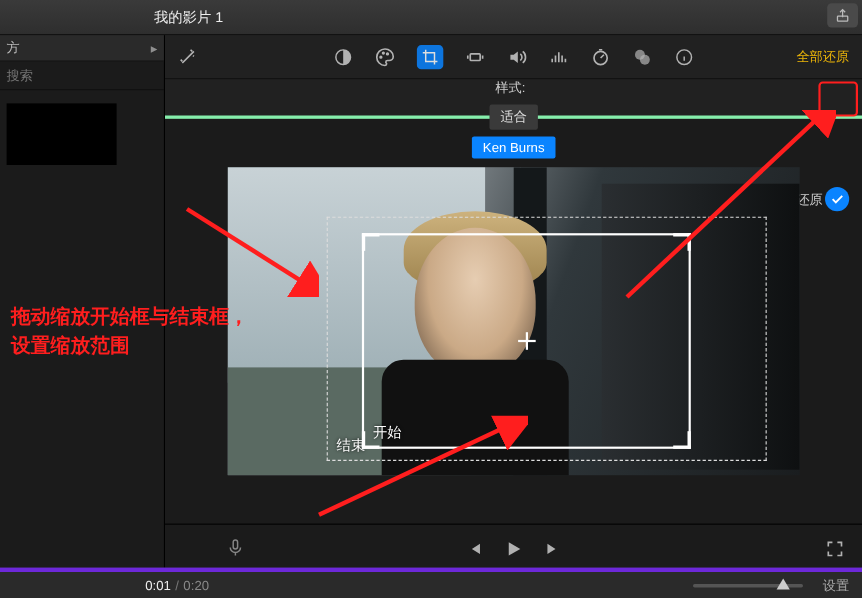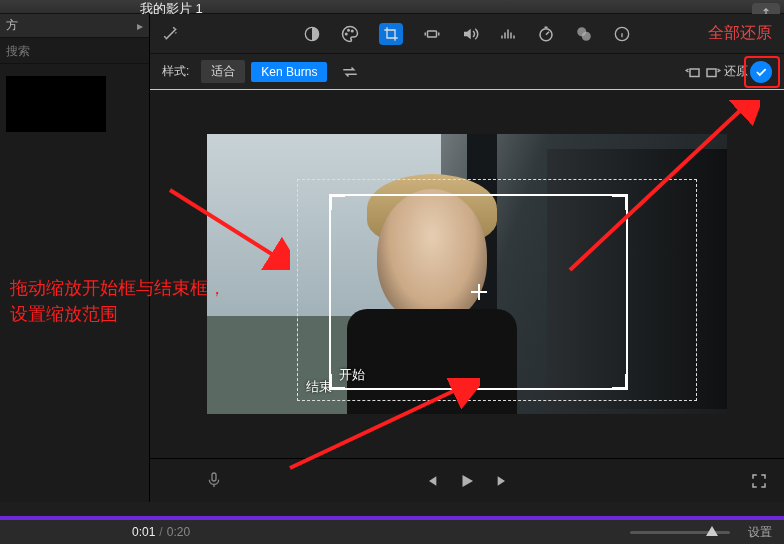--- a/index.html
+++ b/index.html
@@ -8,23 +8,23 @@
     background: #1e1e1e;
     font-family: -apple-system, "Helvetica Neue", Arial, sans-serif;
     font-size: 12px;
     color: #ccc;
     overflow: hidden;
     position: relative;
   }
 
   
   .titlebar {
-    height: 14px;
+    height: 32px;
     background: linear-gradient(#3a3a3a,#2e2e2e);
-    display: flex; 
+    display: flex; align-items: center;
     border-bottom: 1px solid #111;
     position: relative;
   }
   .title { flex: 0 0 auto; margin-left: 140px; color: #eee; font-size: 13px; }
   .share-btn {
     position: absolute; right: 4px; top: 3px;
     width: 28px; height: 22px;
     background: #4a4a4a; border-radius: 4px;
     display: flex; align-items: center; justify-content: center;
   }
@@ -74,32 +74,33 @@
   .toolbar1 {
     height: 40px;
     display: flex; align-items: center;
     padding: 0 12px;
     gap: 20px;
     border-bottom: 1px solid #111;
     position: relative;
   }
   .tb-left { display:flex; gap:28px; align-items:center; }
   .tb-center { position:absolute; left:50%; transform:translateX(-50%); display:flex; gap:20px; align-items:center; }
-  .tb-right { margin-left:auto; color:#ef4444; font-size:16px; }
+  .tb-right { margin-left:auto; color:#eab308; font-size:12px; }
   .icon { width:18px; height:18px; display:flex; align-items:center; justify-content:center; opacity:.85; }
   .icon.active { background:#0a84ff; border-radius:4px; padding:3px; width:24px; height:22px; }
 
   
   .toolbar2 {
     height: 36px;
     display:flex; align-items:center;
     padding: 0 12px;
     gap: 6px;
-    border-bottom: 1px solid #86efac;
-    position: relative;
+    border-bottom: 3px solid #86efac;
+    position: relative;
+    flex-direction: column;
   }
   .style-label { color:#ccc; margin-right:6px; }
   .segbtn {
     padding: 3px 10px;
     background:#3a3a3a; color:#ddd; font-size:12px;
     border-radius:2px;
   }
   .segbtn.active { background:#0a84ff; color:#fff; }
   .flip-icons { margin-left:auto; display:flex; gap:2px; align-items:center; }
   .restore-link { color:#ccc; }
@@ -172,21 +173,21 @@
   .crosshair:before,.crosshair:after{
     content:""; position:absolute; background:#fff;
   }
   .crosshair:before{ left:7px; top:0; width:2px; height:16px;}
   .crosshair:after{ top:7px; left:0; height:2px; width:16px;}
 
   
   .anno-text {
     position:absolute; left:10px; top:275px;
     color:#ff1e1e; font-size:18px; line-height:26px;
-    font-weight:400;
+    font-weight:700;
     pointer-events:none;
     width: 230px;
   }
   .arrow { position:absolute; pointer-events:none; }
 
   
   .playbar {
     height:44px;
     display:flex; align-items:center; justify-content:center;
     gap:18px;

